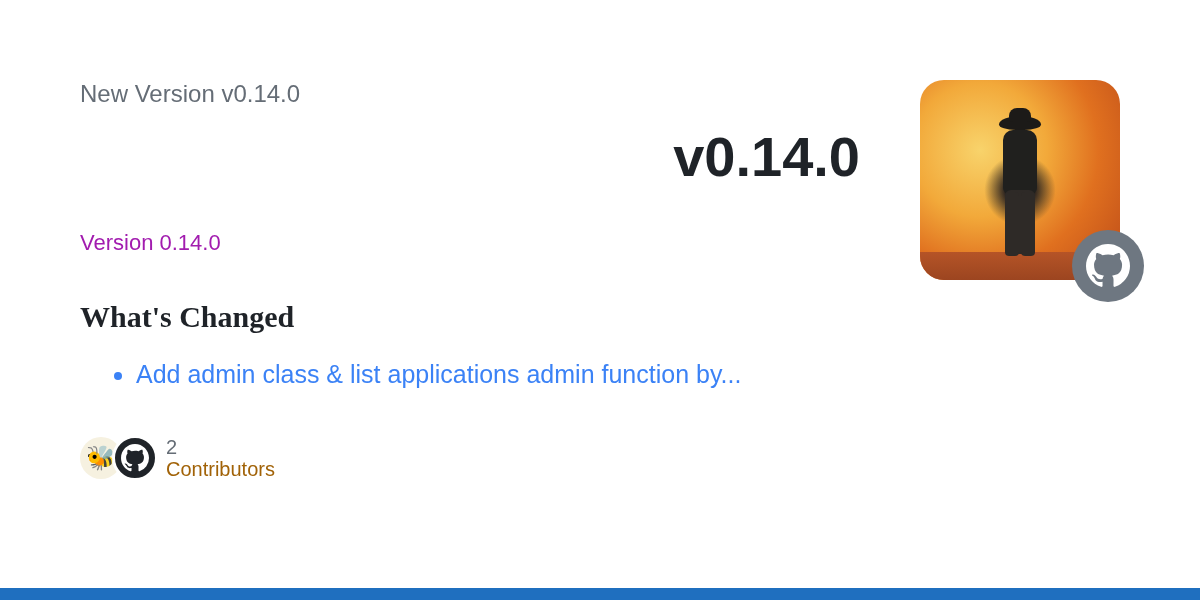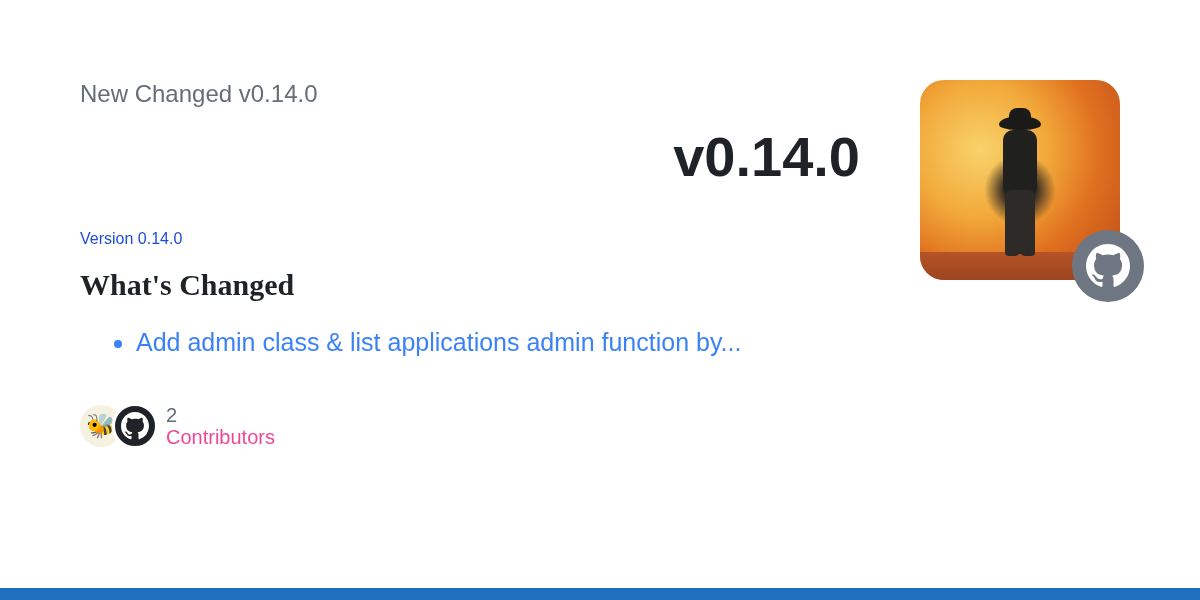--- a/index.html
+++ b/index.html
@@ -30,23 +30,23 @@
     }
     .title {
       font-size: 56px;
       font-weight: 700;
       color: #1f2328;
       margin-bottom: 42px;
       line-height: 1.1;
       text-align: right;
     }
     .version-line {
-      font-size: 16px;
-      color: #1d4ed8;
-      margin-bottom: 20px;
+      font-size: 22px;
+      color: #a21caf;
+      margin-bottom: 44px;
     }
     .section-heading {
       font-size: 30px;
       font-weight: 700;
       color: #1f2328;
       margin-bottom: 22px;
       font-family: Liberation Serif, serif;
     }
     .changes {
       margin-left: 56px;
@@ -91,21 +91,21 @@
     }
     .avatar-gh-small svg { fill: #ffffff; }
     .contrib-text .count {
       font-size: 20px;
       font-weight: 400;
       color: #656d76;
       line-height: 1.1;
     }
     .contrib-text .label {
       font-size: 20px;
-      color: #ec4899;
+      color: #a16207;
       line-height: 1.1;
     }
     .hero-wrap {
       position: relative;
       width: 200px;
       height: 200px;
       flex-shrink: 0;
     }
     .hero-img {
       width: 200px;
@@ -187,21 +187,21 @@
       left: 0; right: 0; bottom: 0;
       height: 12px;
       background: #1f6fbf;
     }
   </style>
 </head>
 <body>
 
 <div class="content">
   <div class="main">
-    <div class="pre-title">New Changed v0.14.0</div>
+    <div class="pre-title">New Version v0.14.0</div>
     <h1 class="title">v0.14.0</h1>
     <div class="version-line">Version 0.14.0</div>
     <h2 class="section-heading">What's Changed</h2>
     <ul class="changes">
       <li>Add admin class &amp; list applications admin function by...</li>
     </ul>
     <div class="contrib-row">
       <div class="contrib-avatars">
         <div class="avatar-wrap">
           <div class="avatar-bee">🐝</div>

